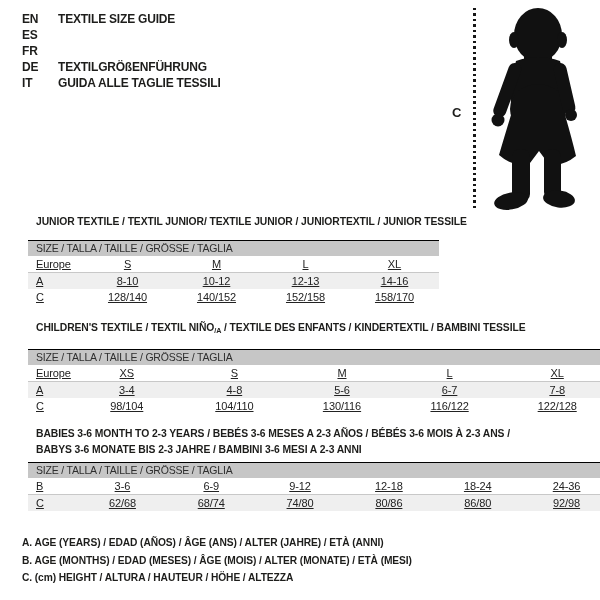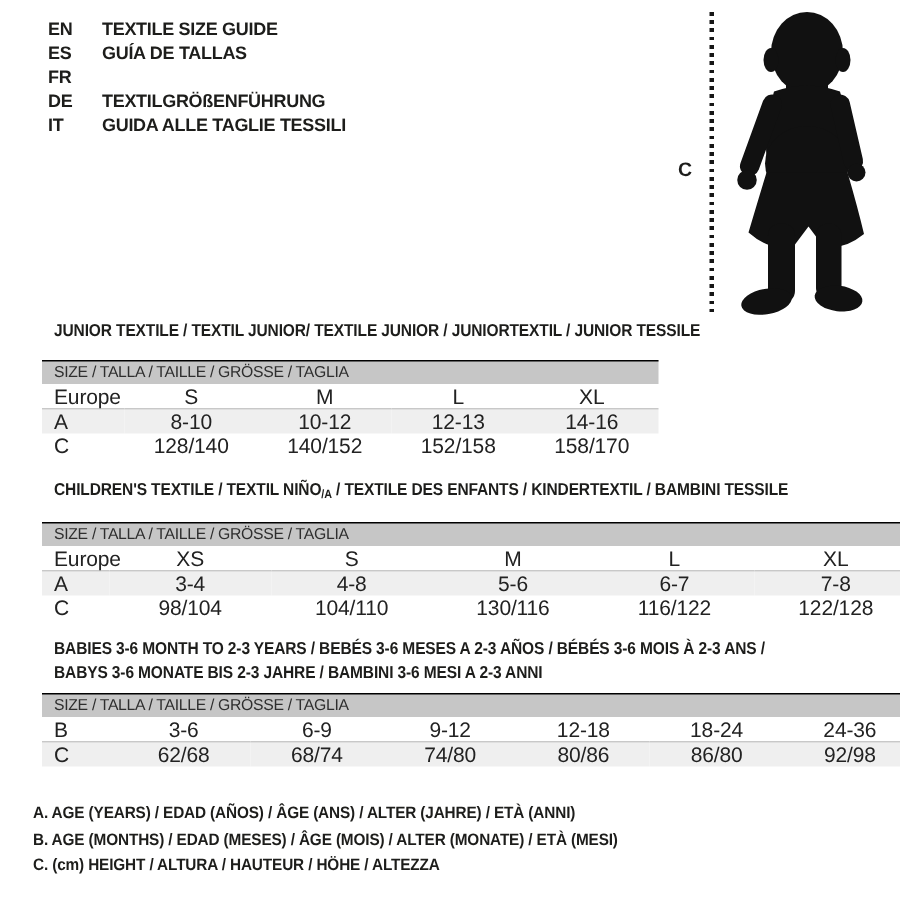--- a/index.html
+++ b/index.html
@@ -2,21 +2,21 @@
 <html><head>
 <meta charset="utf-8">
 <style>
   html,body{margin:0;padding:0;}
   body{
     width:600px;height:600px;background:#ffffff;position:relative;overflow:hidden;
     font-family:"Liberation Sans", sans-serif;color:#1d1d1b;
     -webkit-font-smoothing:antialiased;
   }
   
-  .lang-list{position:absolute;left:32px;top:11px;}
+  .lang-list{position:absolute;left:22px;top:11px;}
   .lang-row{display:flex;line-height:16px;font-weight:bold;font-size:12px;letter-spacing:-0.2px;}
   .lang-code{width:36px;flex:0 0 36px;}
   .lang-label{white-space:nowrap;text-align:right;}
   
   .height-line{
     position:absolute;left:473px;top:8px;width:3px;height:200px;
     background:repeating-linear-gradient(to bottom,#161616 0 2.5px,transparent 2.5px 5.5px);
   }
   .marker-c{position:absolute;left:452px;top:105px;font-weight:bold;font-size:13px;}
   .baby-svg{position:absolute;left:487px;top:5px;}
@@ -31,21 +31,21 @@
   }
   #sec-babies h2{line-height:15.5px;}
   .bar-gap-junior{height:12px;}
   .bar-gap-children{height:11px;}
   .bar-gap-babies{height:5px;}
   .size-bar{
     height:15px;background:#c6c6c6;border-top:1px solid #000000;
     padding-left:8px;font-size:10.5px;line-height:15px;letter-spacing:-0.2px;color:#2e2e2e;
     white-space:nowrap;
   }
-  table{width:100%;border-collapse:collapse;table-layout:fixed;font-size:14px;color:#222;}
+  table{width:100%;border-collapse:collapse;table-layout:fixed;font-size:11px;color:#222;text-decoration:underline;}
   td{height:16px;padding:0;text-align:center;white-space:nowrap;overflow:visible;letter-spacing:-0.1px;}
   td:first-child{text-align:left;padding-left:8px;}
   tr.hdr td{border-bottom:1px solid #c8c8c8;}
   tr.alt td{background:#efefef;}
   
   .notes{
     position:absolute;left:22px;top:534px;font-weight:bold;font-size:11px;
     line-height:17.5px;letter-spacing:-0.1px;white-space:nowrap;
     transform:scaleX(0.93);transform-origin:0 0;
   }
@@ -54,21 +54,20 @@
 </head>
 <body>
 
 <div class="lang-list">
   <div class="lang-row">
     <span class="lang-code">EN</span>
     <span class="lang-label">TEXTILE SIZE GUIDE</span>
   </div>
   <div class="lang-row">
     <span class="lang-code">ES</span>
-    <span class="lang-label">GUÍA DE TALLAS</span>
   </div>
   <div class="lang-row">
     <span class="lang-code">FR</span>
   </div>
   <div class="lang-row">
     <span class="lang-code">DE</span>
     <span class="lang-label">TEXTILGRÖßENFÜHRUNG</span>
   </div>
   <div class="lang-row">
     <span class="lang-code">IT</span>

